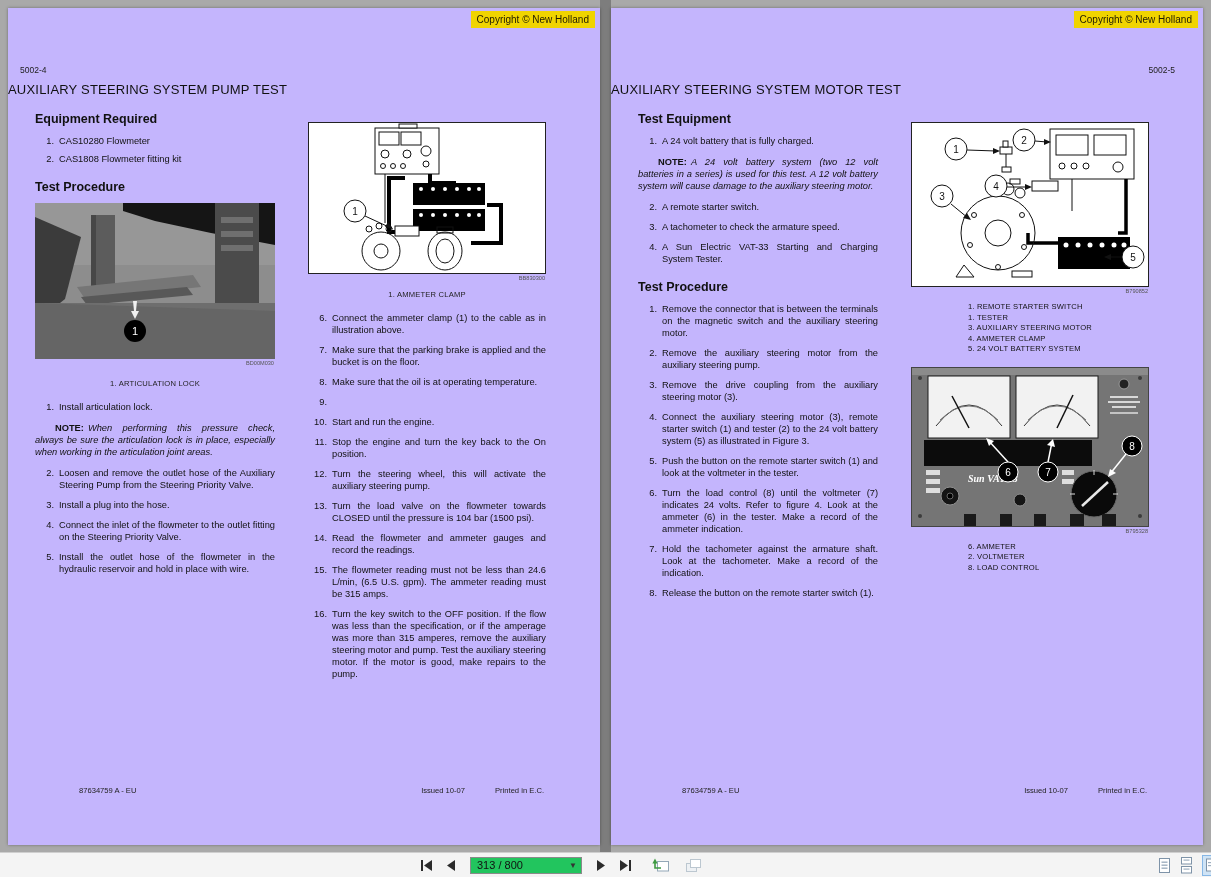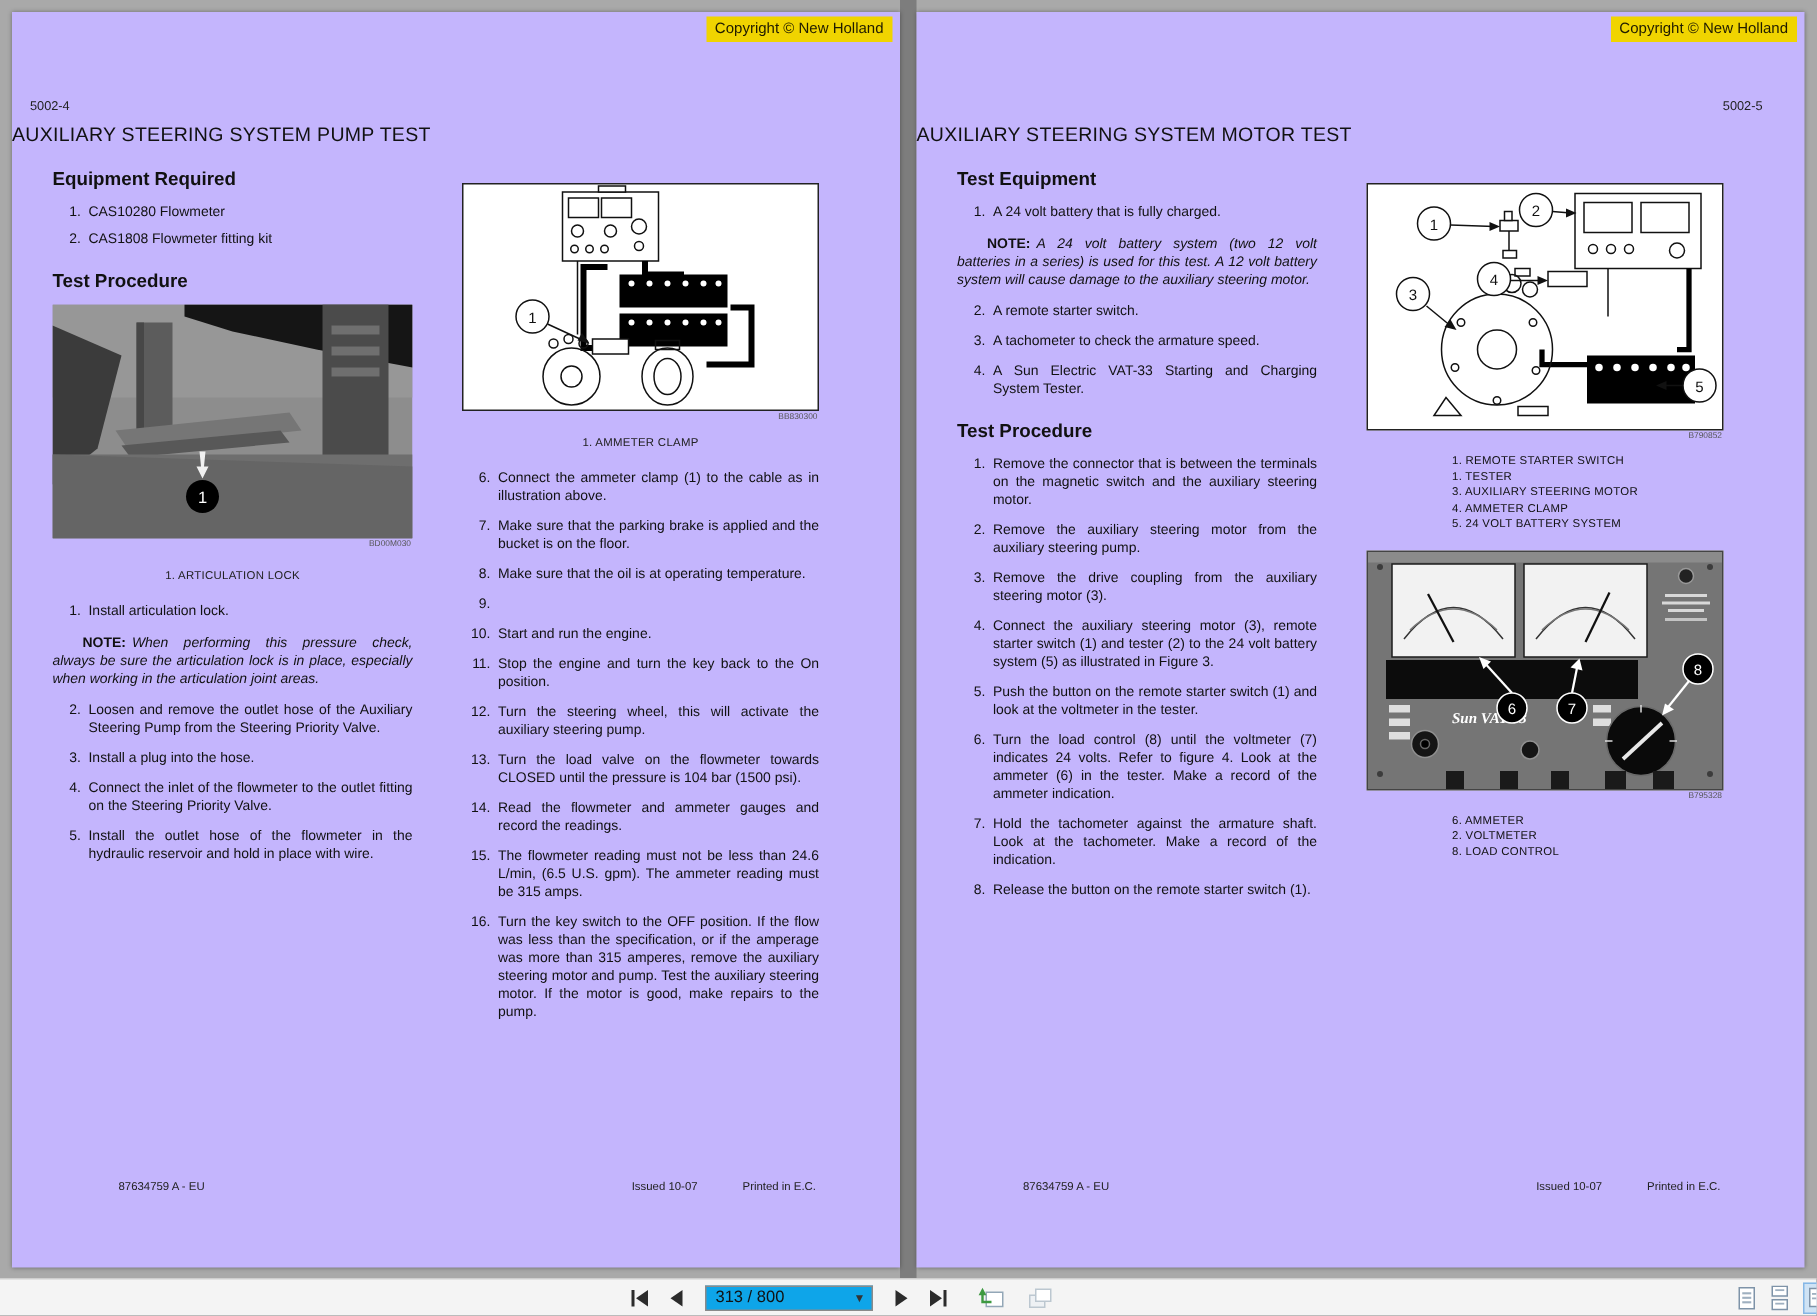--- a/index.html
+++ b/index.html
@@ -61,21 +61,21 @@
   .pfooter .printed { margin-left:30px; }
 
   
   .toolbar {
     position:absolute; left:0; bottom:0; width:100%; height:25px;
     background:#f4f4f4; border-top:1px solid #cfcfcf;
   }
   .nav-group { position:absolute; left:420px; top:0; height:24px; display:flex; align-items:center; gap:12px; }
   .tbtn { display:flex; align-items:center; justify-content:center; cursor:default; }
   .pagebox {
-    width:112px; height:17px; background:#0ea5e9; border:1px solid #8a8a8a;
+    width:112px; height:17px; background:#22c55e; border:1px solid #8a8a8a;
     display:flex; align-items:center; font-size:11px; padding:0 4px 0 6px; color:#111;
   }
   .pagebox .caret { margin-left:auto; font-size:8px; color:#333; }
   .view-group { position:absolute; right:-14px; top:0; height:24px; display:flex; align-items:center; gap:9px; }
   .sel-wrap { background:#cfe3f5; border:1px solid #86b7e6; padding:1px 2px; display:flex; align-items:center; }
 </style>
 </head>
 <body>
 
 <div class="page-gap"></div>

